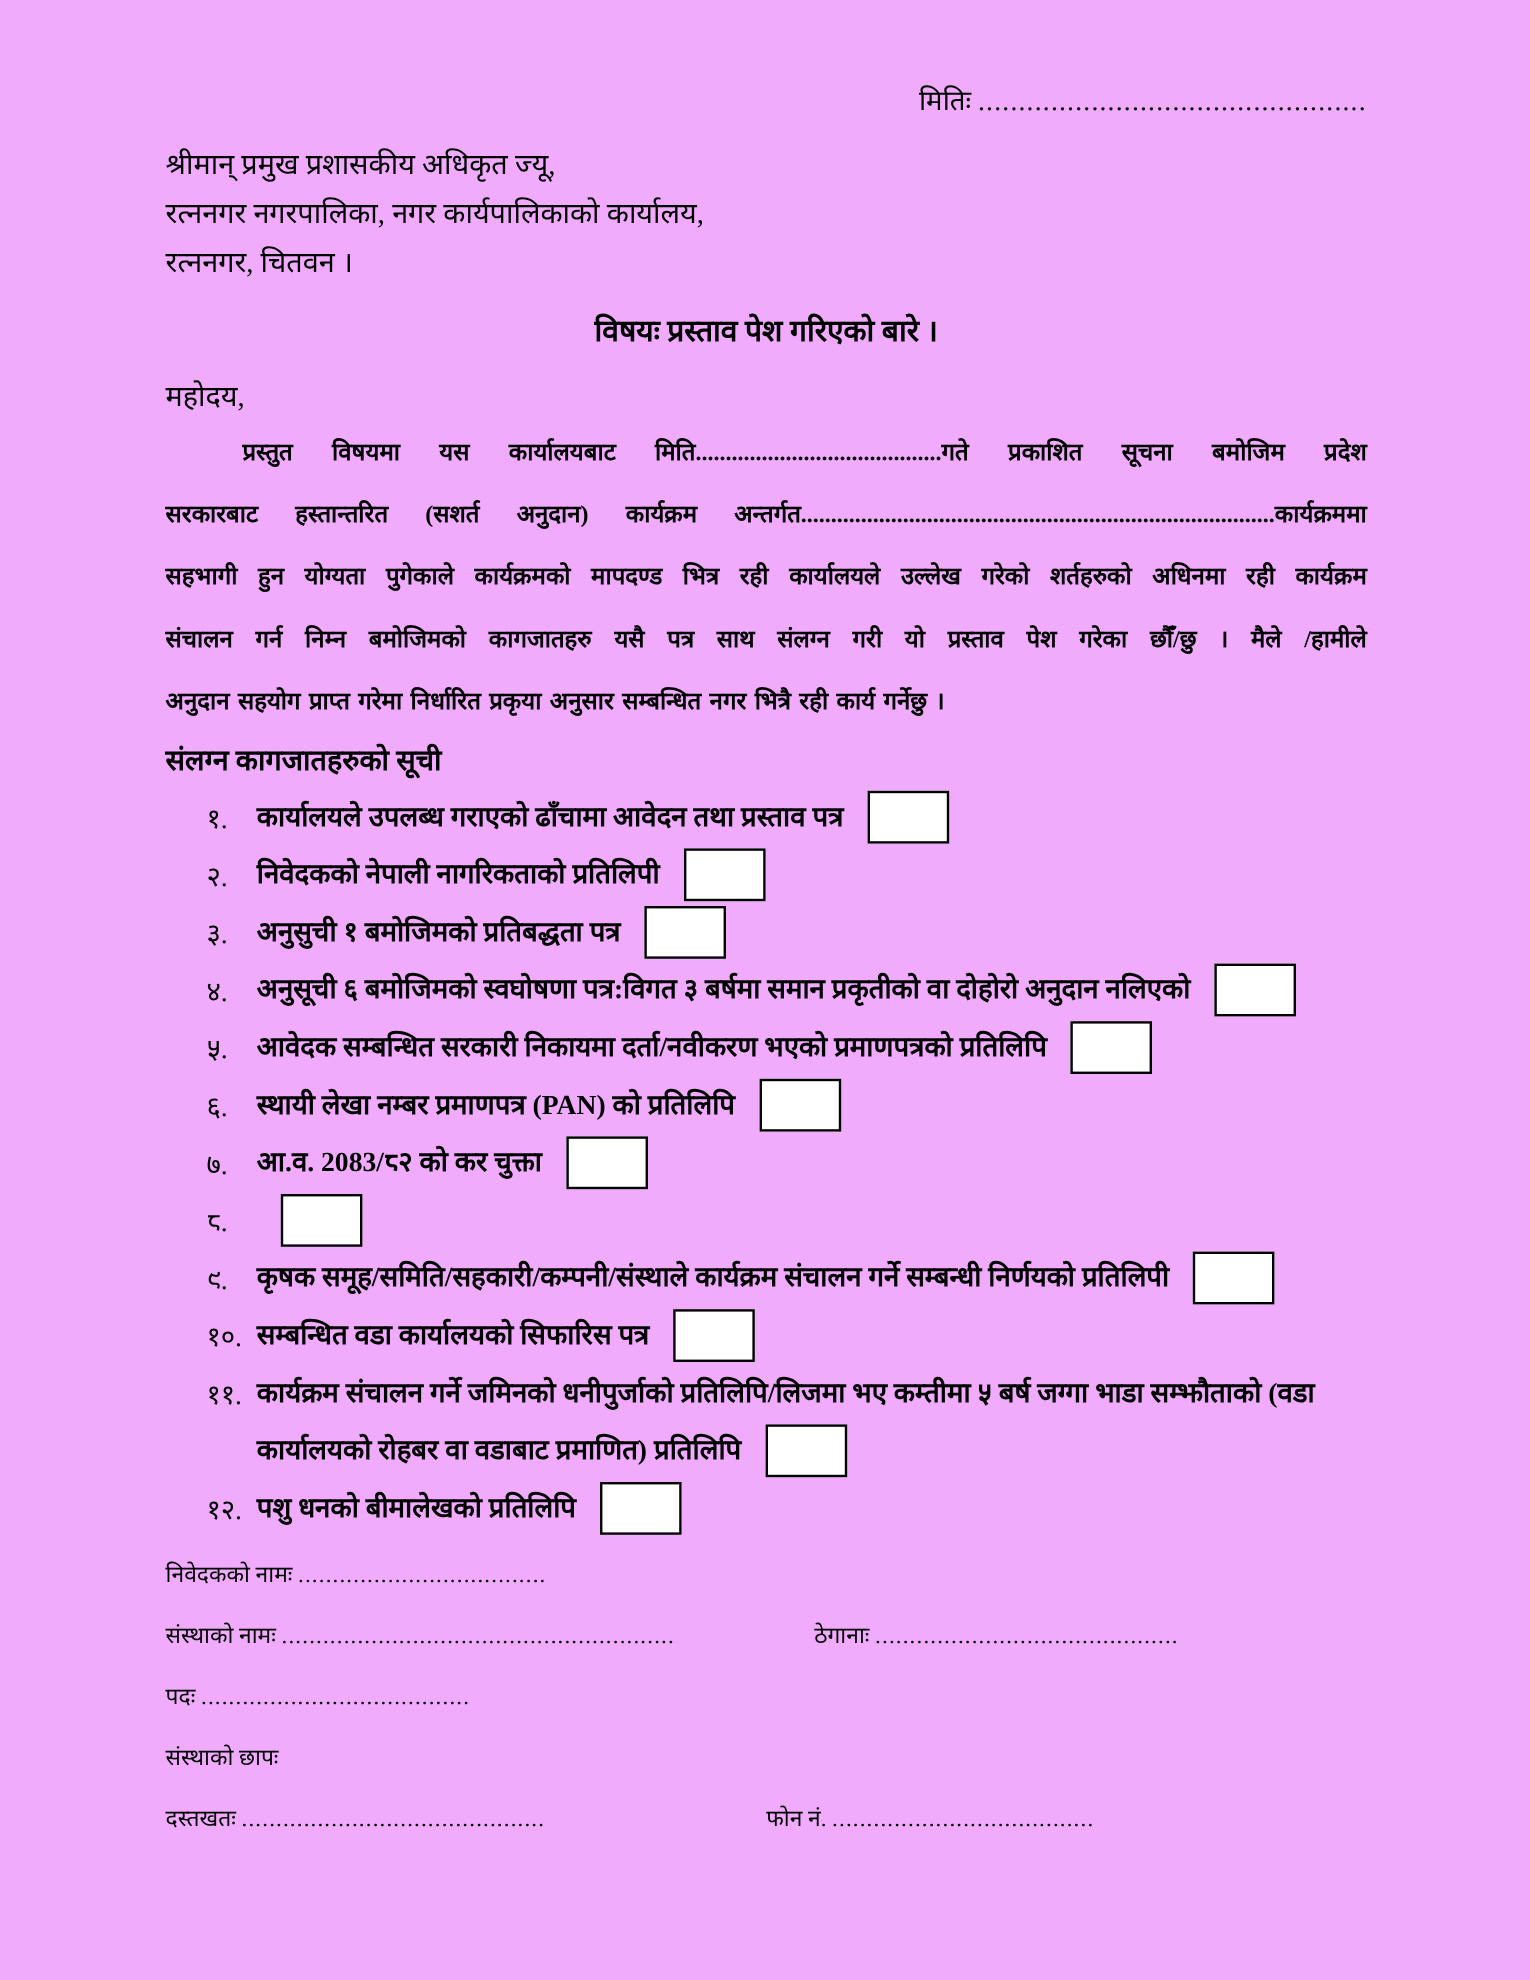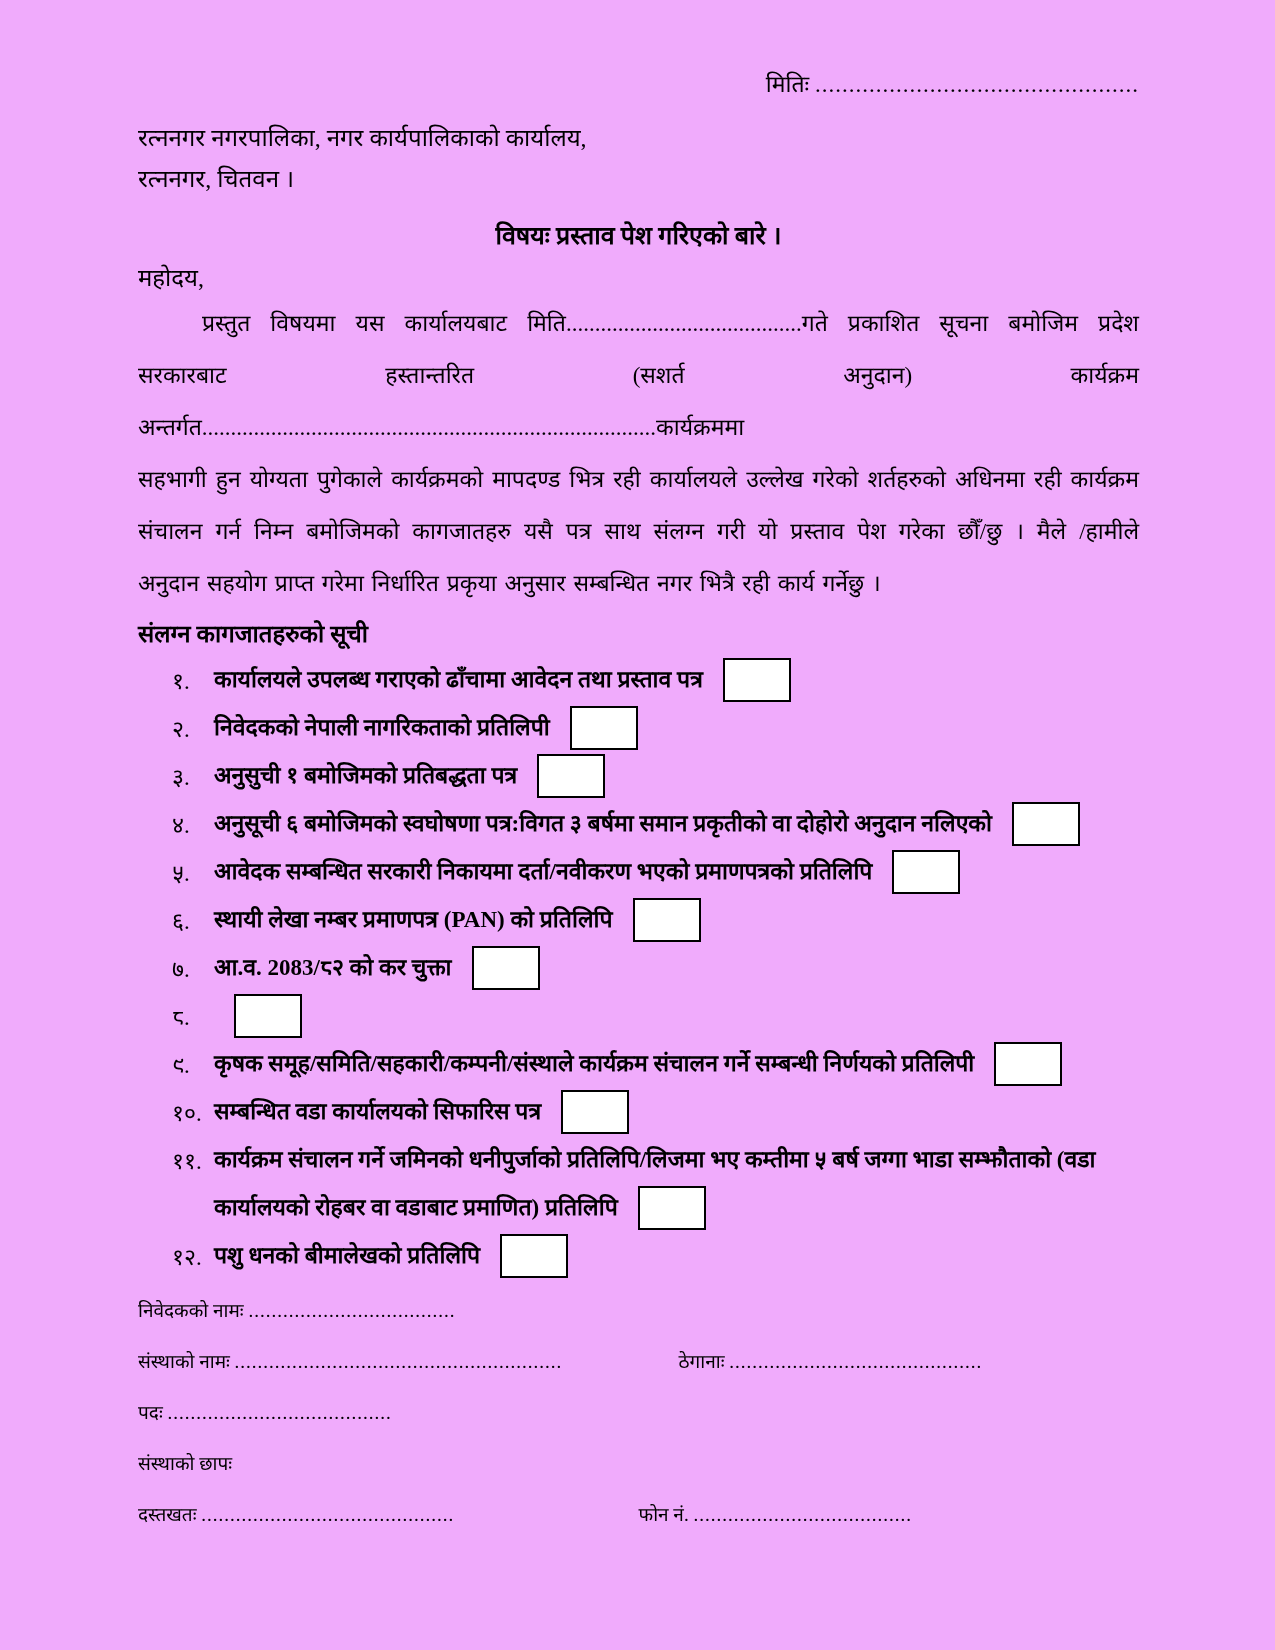--- a/index.html
+++ b/index.html
@@ -14,26 +14,27 @@
     padding: 70px 136px 17px 138px;
     background: #f0abfc;
     overflow: hidden;
   }
   .date-line { text-align: right; font-size: 23px; line-height: 30px; }
   .recipient { margin-top: 18px; font-size: 24px; line-height: 41px; }
   .subject {
     text-align: center; font-weight: bold;
     font-size: 25px; line-height: 40px; margin-top: 16px;
   }
-  .salutation { margin-top: 4px; font-size: 24px; line-height: 36px; }
+  .salutation { margin-top: 16px; font-size: 24px; line-height: 36px; }
   .body-para { margin-top: 2px; }
   .bline {
-    font-size: 23px; line-height: 52px;
+    font-size: 20px; line-height: 52px;
     text-align: justify; text-align-last: justify;
     word-spacing: 2px;
+    font-weight: bold;
   }
   .bline.indent { text-indent: 64px; }
   .bline.last { text-align-last: left; }
   .attach-heading { font-weight: bold; font-size: 24px; line-height: 40px; margin-top: 4px; }
   .attach-list { margin-top: 2px; }
   .item {
     display: flex; align-items: center;
     padding-left: 34px; min-height: 48px;
     font-size: 23px;
   }
@@ -56,20 +57,21 @@
 <body>
 
 <div class="page">
 
   <div class="date-line">
     <span>मितिः</span>
     <span class="dots">................................................</span>
   </div>
 
   <div class="recipient">
+    <div>श्रीमान् प्रमुख प्रशासकीय अधिकृत ज्यू,</div>
     <div>रत्ननगर नगरपालिका, नगर कार्यपालिकाको कार्यालय,</div>
     <div>रत्ननगर, चितवन ।</div>
   </div>
 
   <div class="subject">विषयः प्रस्ताव पेश गरिएको बारे ।</div>
 
   <div class="salutation">महोदय,</div>
 
   <div class="body-para">
     <div class="bline indent">प्रस्तुत विषयमा यस कार्यालयबाट मिति.........................................गते प्रकाशित सूचना बमोजिम प्रदेश</div>

